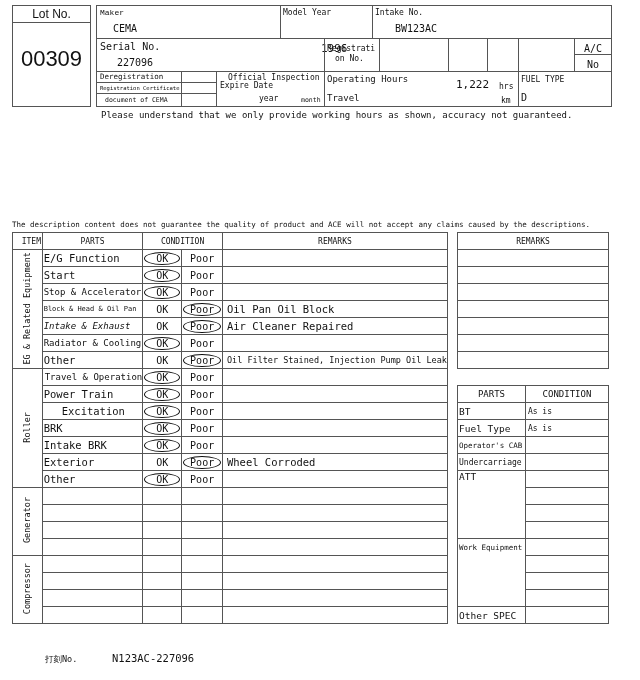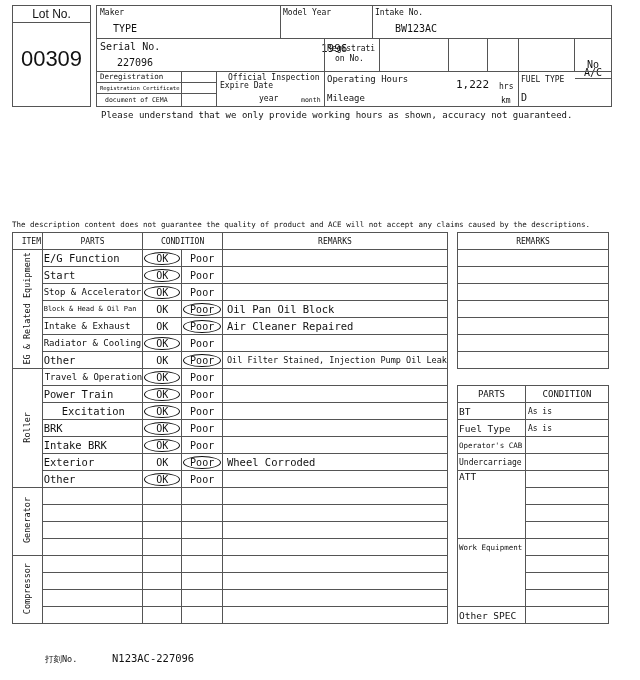--- a/index.html
+++ b/index.html
@@ -24,22 +24,22 @@
 <body>
 
 <div class="abs b" style="left:12px;top:5px;width:79px;height:102px;">
   <div class="abs bb mid" style="left:0;top:0;width:77px;height:17px;text-align:center;line-height:16px;font-family:'Liberation Sans',sans-serif;font-size:12px;">Lot No.</div>
   <div class="abs" style="left:0;top:40px;width:77px;text-align:center;font-family:'Liberation Sans',sans-serif;font-size:22px;">00309</div>
 </div>
 
 <div class="abs b" style="left:96px;top:5px;width:516px;height:102px;">
 
   <div class="abs br bb" style="left:0;top:0;width:184px;height:33px;">
-    <div class="abs small" style="left:3px;top:2px;">Maker</div>
-    <div class="abs txt" style="left:16px;top:17px;">TYPE</div>
+    <div class="abs small" style="left:3px;top:2px;font-family:Liberation Mono, monospace;">Maker</div>
+    <div class="abs txt" style="left:16px;top:17px;">CEMA</div>
   </div>
   <div class="abs br bb" style="left:184px;top:0;width:92px;height:33px;">
     <div class="abs small" style="left:2px;top:2px;">Model Year</div>
     <div class="abs mid" style="left:40px;top:17px;margin-top:19px;">1996</div>
   </div>
   <div class="abs bb" style="left:276px;top:0;width:238px;height:33px;">
     <div class="abs small" style="left:2px;top:2px;">Intake No.</div>
     <div class="abs txt" style="left:22px;top:17px;">BW123AC</div>
   </div>
 
@@ -48,21 +48,21 @@
     <div class="abs txt" style="left:20px;top:18px;">227096</div>
   </div>
   <div class="abs br bb" style="left:228px;top:33px;width:55px;height:33px;">
     <div class="abs small" style="left:2px;top:5px;">Registrati</div>
     <div class="abs small" style="left:10px;top:15px;">on No.</div>
   </div>
   <div class="abs br bb" style="left:283px;top:33px;width:69px;height:33px;"></div>
   <div class="abs br bb" style="left:352px;top:33px;width:39px;height:33px;"></div>
   <div class="abs br bb" style="left:391px;top:33px;width:31px;height:33px;"></div>
   <div class="abs br bb" style="left:422px;top:33px;width:56px;height:33px;"></div>
-  <div class="abs bb" style="left:478px;top:33px;width:36px;height:16px;text-align:center;line-height:15px;margin-top:24px;">
+  <div class="abs bb" style="left:478px;top:33px;width:36px;height:16px;text-align:center;line-height:15px;">
     <span class="txt">A/C</span>
   </div>
   <div class="abs bb" style="left:478px;top:49px;width:36px;height:17px;text-align:center;line-height:16px;">
     <span class="txt">No</span>
   </div>
 
   <div class="abs br" style="left:0;top:66px;width:120px;height:34px;">
     <div class="abs bb tiny" style="left:0;top:0;width:84px;height:11px;padding-left:3px;font-size:7.5px;line-height:10px;">Deregistration</div>
     <div class="abs bb tiny" style="left:0;top:11px;width:84px;height:11px;padding-left:3px;line-height:10px;font-size:5.5px;">Registration Certificate</div>
     <div class="abs tiny" style="left:0;top:22px;width:84px;height:12px;padding-left:8px;line-height:12px;">document of CEMA</div>
@@ -73,21 +73,21 @@
   <div class="abs br" style="left:120px;top:66px;width:108px;height:34px;">
     <div class="abs small" style="left:3px;top:1px;padding-left:8px;">Official Inspection</div>
     <div class="abs small" style="left:3px;top:9px;">Expire Date</div>
     <div class="abs small" style="left:42px;top:22px;">year</div>
     <div class="abs tiny" style="left:84px;top:24px;">month</div>
   </div>
   <div class="abs br" style="left:228px;top:66px;width:194px;height:34px;">
     <div class="abs small" style="left:2px;top:2px;font-size:9px;">Operating Hours</div>
     <div class="abs mid" style="left:131px;top:6px;">1,222</div>
     <div class="abs small" style="left:174px;top:10px;">hrs</div>
-    <div class="abs small" style="left:2px;top:21px;font-size:9px;">Mileage</div>
+    <div class="abs small" style="left:2px;top:21px;font-size:9px;">Travel</div>
     <div class="abs small" style="left:176px;top:24px;">km</div>
   </div>
   <div class="abs" style="left:422px;top:66px;width:92px;height:34px;">
     <div class="abs small" style="left:2px;top:3px;">FUEL TYPE</div>
     <div class="abs txt" style="left:2px;top:20px;">D</div>
   </div>
 </div>
 
 <div class="abs" style="left:101px;top:110px;font-size:9px;white-space:nowrap;">Please understand that we only provide working hours as shown, accuracy not guaranteed.</div>
 
@@ -129,21 +129,21 @@
         <td class="cond"><span>Poor</span></td>
         <td style="padding-left: 4px; white-space: nowrap; font-size: 10.5px;"></td>
       </tr>
       <tr>
         <td style="padding-left: 1px; white-space: nowrap; font-size: 7px;">Block &amp; Head &amp; Oil Pan</td>
         <td class="cond"><span>OK</span></td>
         <td class="cond"><span class="oval" style="padding: 0px 6px;">Poor</span></td>
         <td style="padding-left: 4px; white-space: nowrap; font-size: 10.5px;">Oil Pan Oil Block</td>
       </tr>
       <tr>
-        <td style="padding-left: 1px; white-space: nowrap; font-size: 9px;">Intake &amp; Exhaust</td>
+        <td style="padding-left: 1px; white-space: nowrap; font-size: 9px; font-style: italic;">Intake &amp; Exhaust</td>
         <td class="cond"><span>OK</span></td>
         <td class="cond"><span class="oval" style="padding: 0px 6px;">Poor</span></td>
         <td style="padding-left: 4px; white-space: nowrap; font-size: 10.5px;">Air Cleaner Repaired</td>
       </tr>
       <tr>
         <td style="padding-left: 1px; white-space: nowrap; font-size: 9px;">Radiator &amp; Cooling</td>
         <td class="cond"><span class="oval">OK</span></td>
         <td class="cond"><span>Poor</span></td>
         <td style="padding-left: 4px; white-space: nowrap; font-size: 10.5px;"></td>
       </tr>

